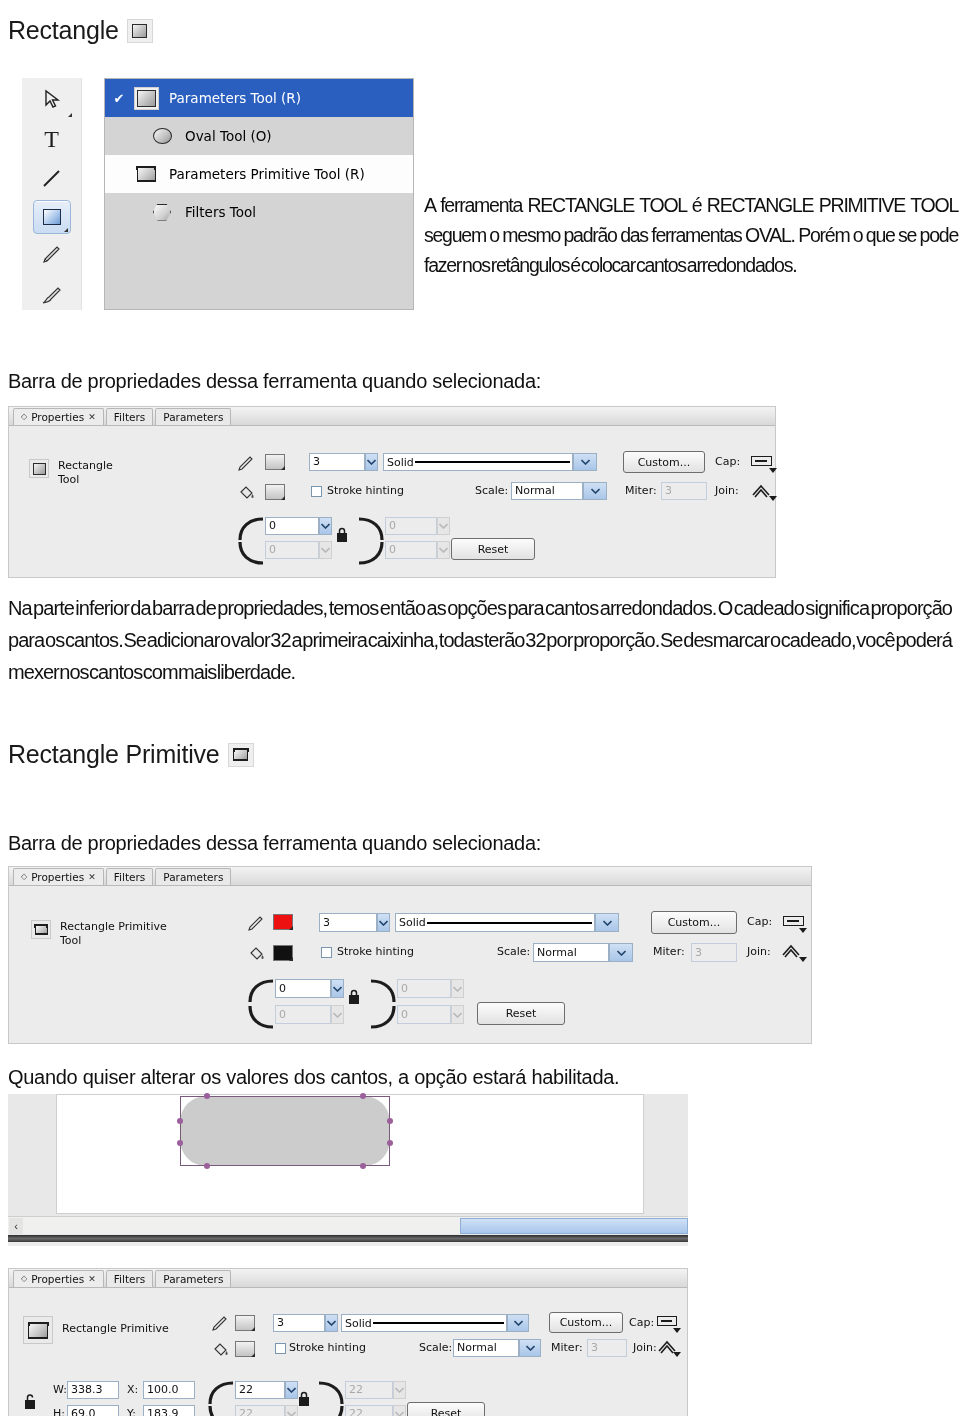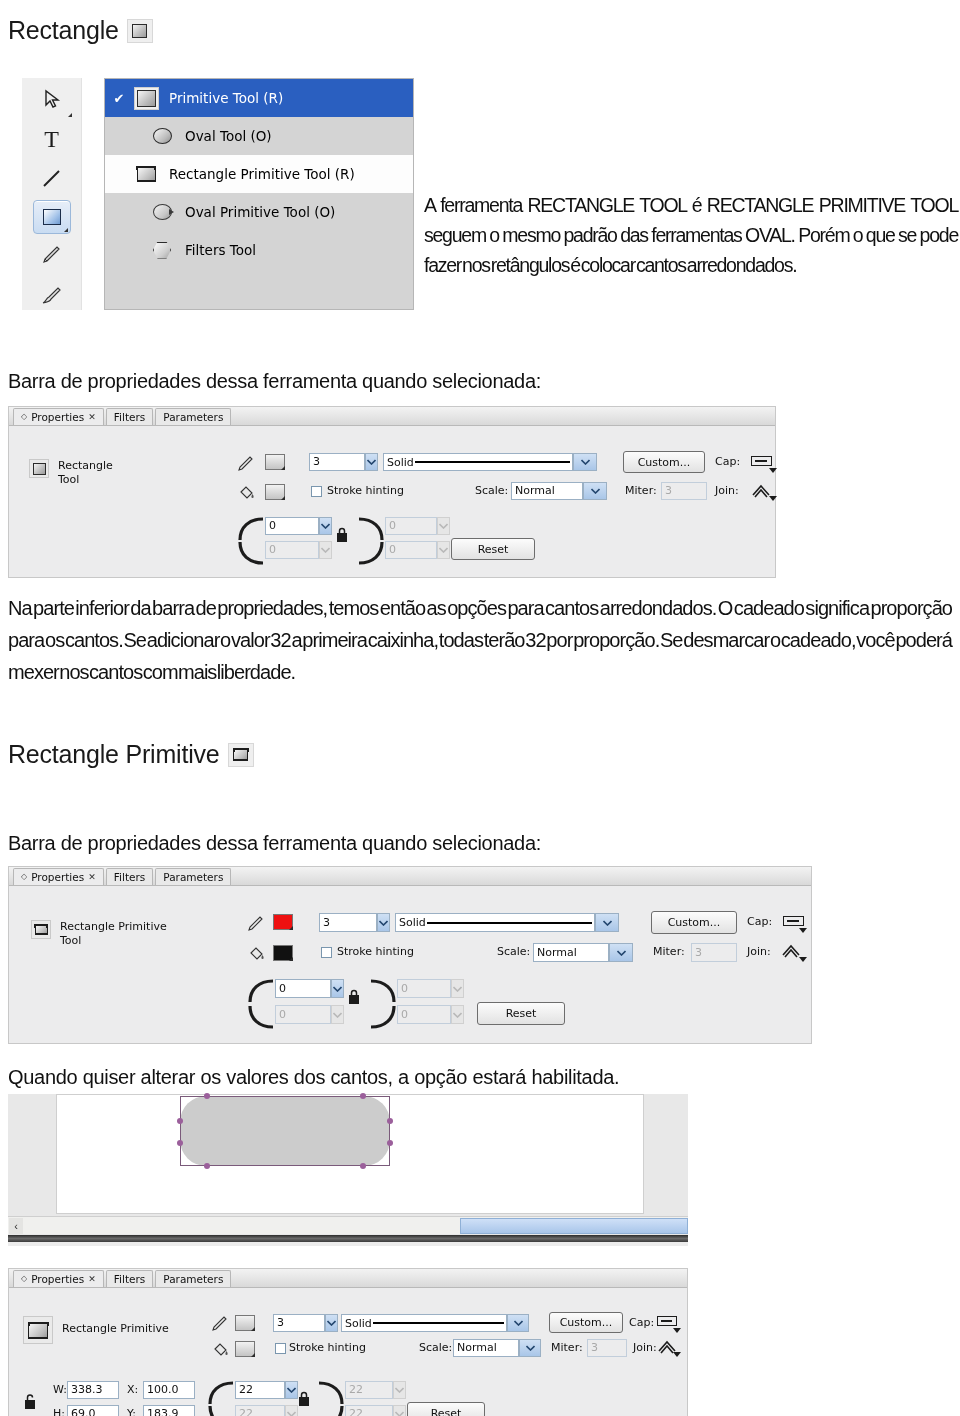--- a/index.html
+++ b/index.html
@@ -234,42 +234,35 @@
   </div>
 
   <div class="menu">
     <div class="menu-row hl">
       <span class="chk">✔</span>
       <span class="ic">
         <span class="ic-rect-sel-wrap">
             <span class="ic-rect"></span>
           </span>
       </span>
-      <span class="menu-lbl">Primitive Tool (R)</span>
+      <span class="menu-lbl">Parameters Tool (R)</span>
     </div>
     <div class="menu-row grey">
       <span class="chk"></span>
       <span class="ic">
           <span class="ic-oval"></span>
         </span>
       <span class="menu-lbl">Oval Tool (O)</span>
     </div>
     <div class="menu-row white">
       <span class="chk"></span>
       <span class="ic">
           <span class="ic-rectprim"></span>
         </span>
-      <span class="menu-lbl">Rectangle Primitive Tool (R)</span>
-    </div>
-    <div class="menu-row grey">
-      <span class="chk"></span>
-      <span class="ic">
-          <span class="ic-ovalprim"></span>
-        </span>
-      <span class="menu-lbl">Oval Primitive Tool (O)</span>
+      <span class="menu-lbl">Parameters Primitive Tool (R)</span>
     </div>
     <div class="menu-row grey">
       <span class="chk"></span>
       <span class="ic">
           <span class="ic-poly"></span>
         </span>
       <span class="menu-lbl">Filters Tool</span>
     </div>
   </div>
 </div>

